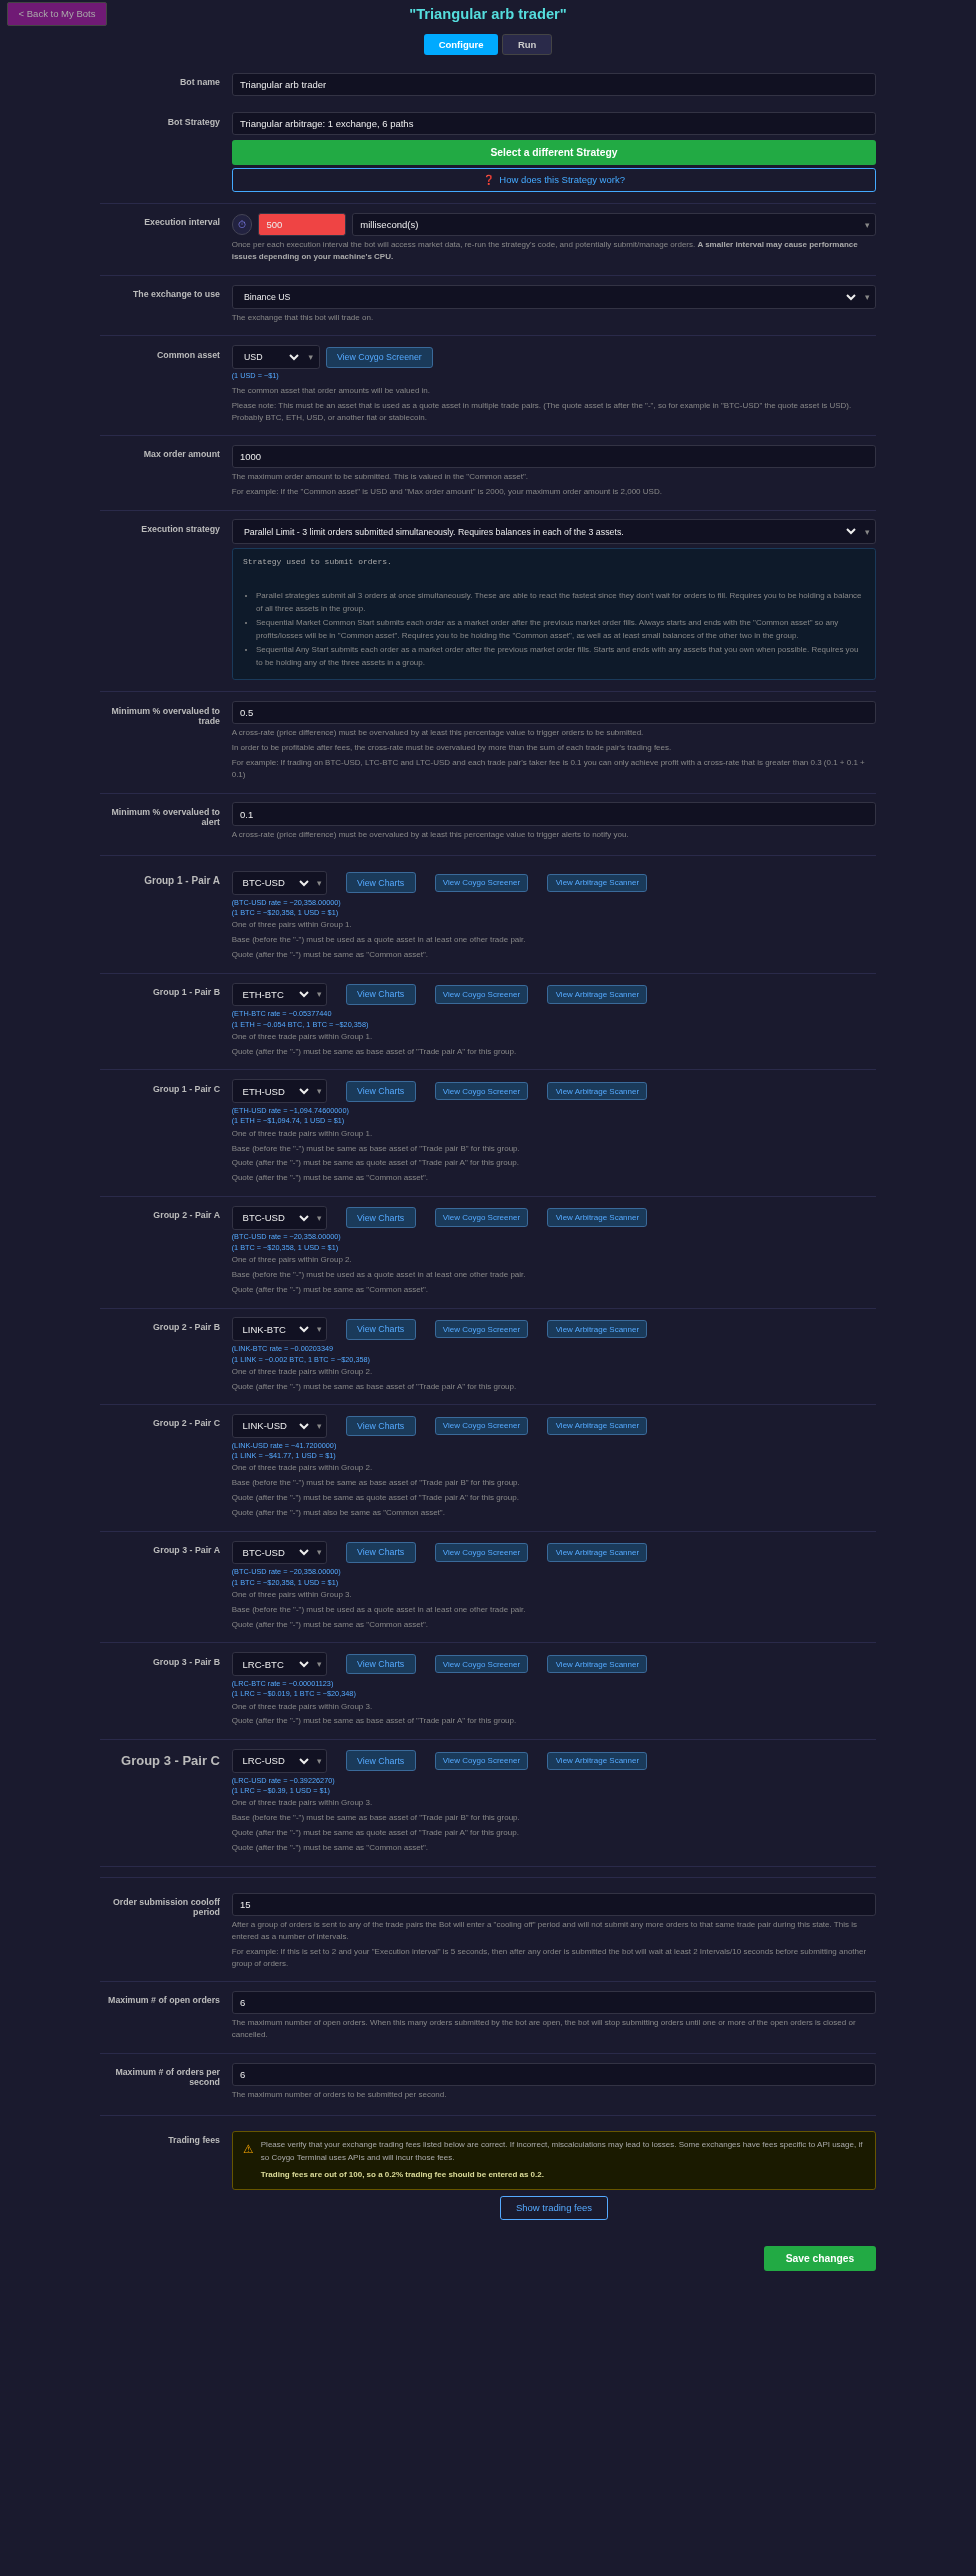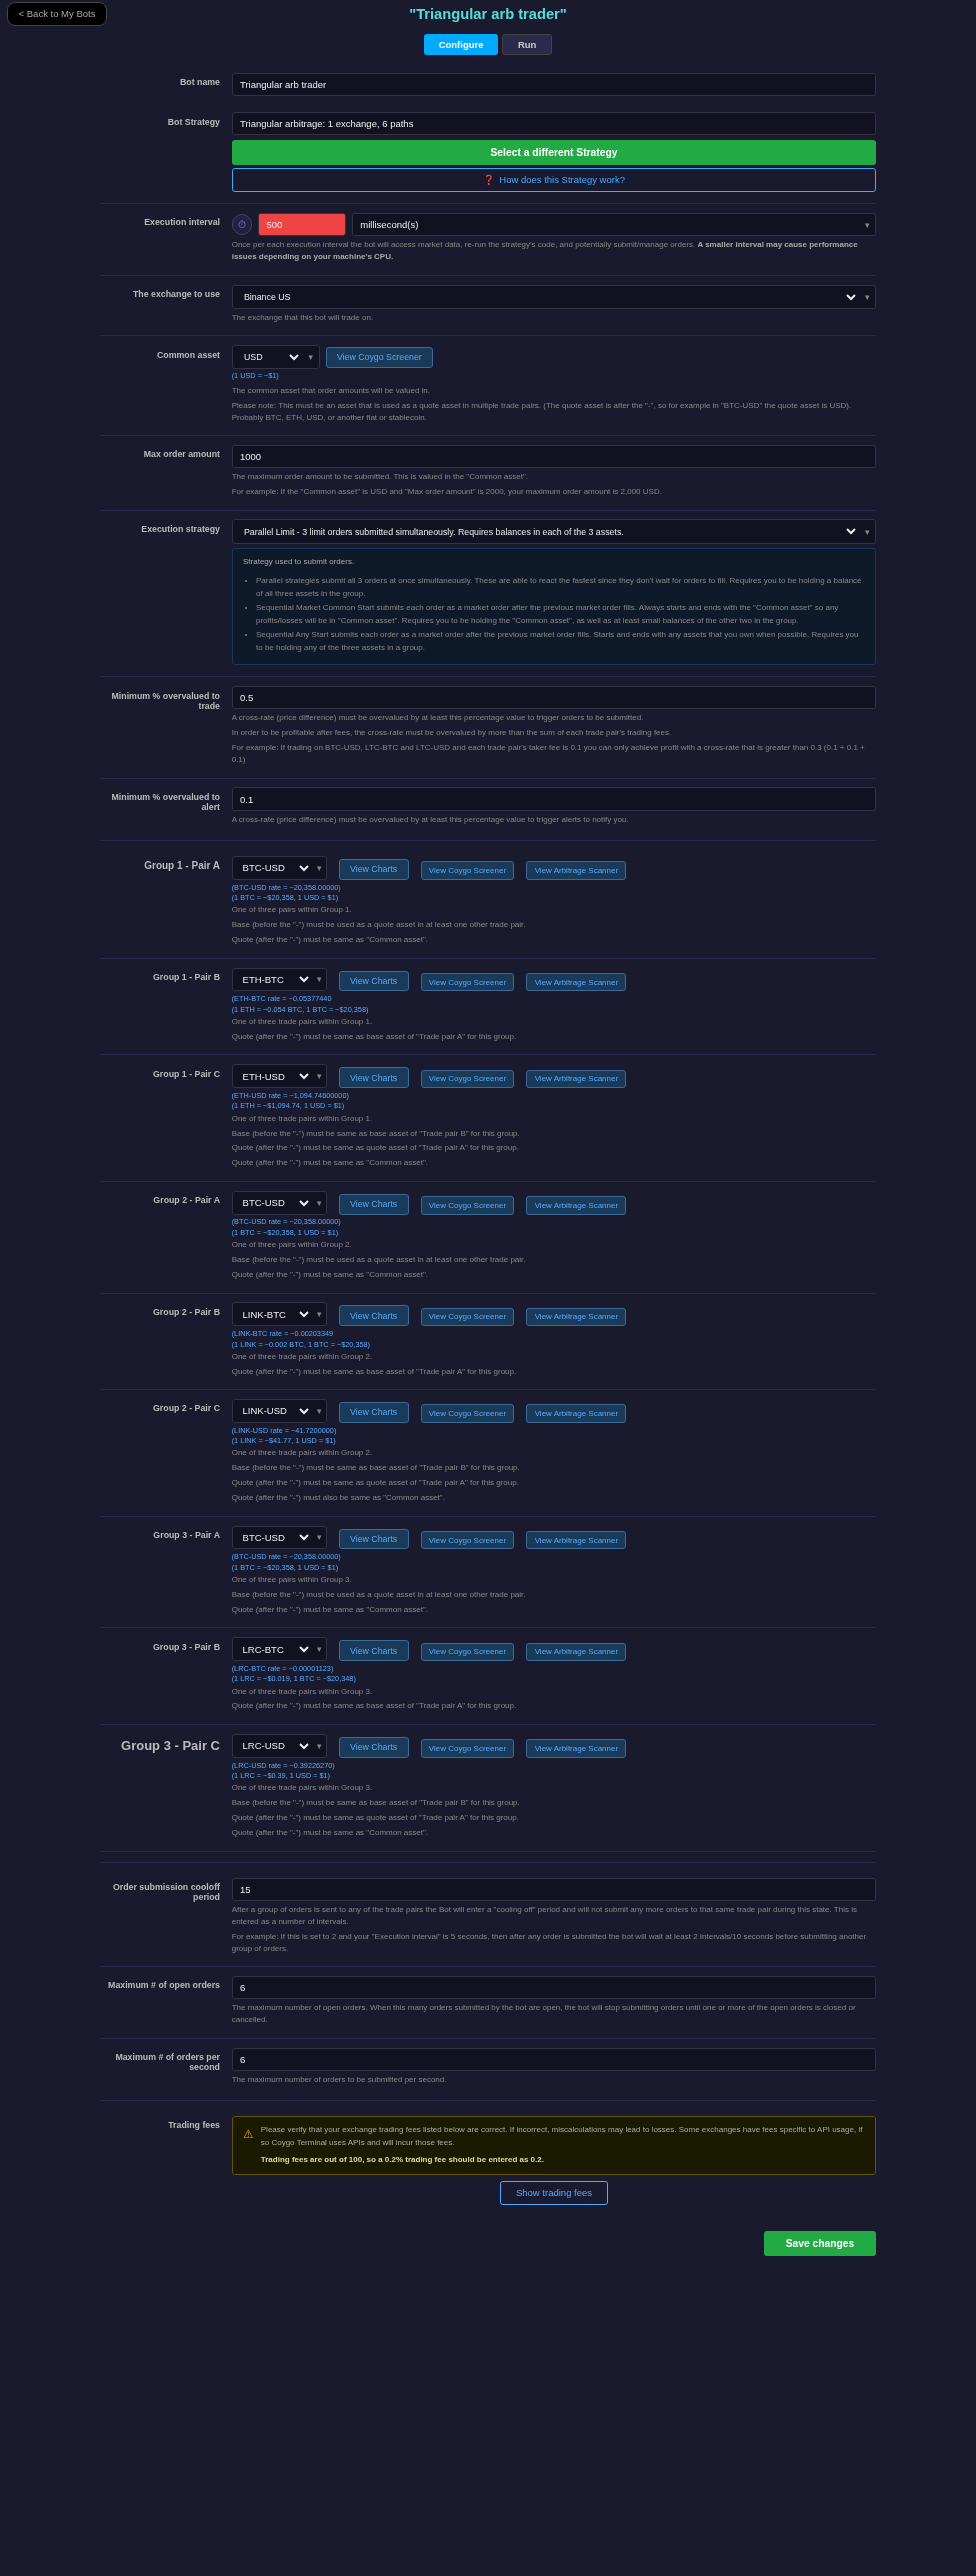--- a/index.html
+++ b/index.html
@@ -14,24 +14,24 @@
       background: #1a1a2e;
       display: flex;
       align-items: center;
       justify-content: center;
       padding: 5.9px 14.7px;
       position: relative;
     }
     .back-btn {
       position: absolute;
       left: 7.3px;
-      background: #000000;
+      background: #701a75;
       color: #aaa;
       border: 0.7px solid #444;
-      border-radius: 8px;
+      border-radius: 2px;
       padding: 5.9px 10.3px;
       font-size: 9.5px;
       cursor: pointer;
     }
     .page-title {
       color: #5dd;
       font-size: 14.7px;
       font-weight: bold;
       text-align: center;
     }
@@ -131,22 +131,22 @@
       cursor: pointer;
       white-space: nowrap;
     }
     .divider {
       border: none;
       border-top: 0.7px solid #2a2a4a;
       margin: 4.4px 0;
     }
     .pair-row {
       display: flex;
-      align-items: flex-end;
-      gap: 12px;
+      align-items: center;
+      gap: 19px;
       margin-bottom: 2.9px;
     }
     .pair-select-wrap {
       display: flex;
       align-items: center;
       background: #111122;
       border: 0.7px solid #334;
       border-radius: 2.9px;
       min-width: 95px;
     }
@@ -411,21 +411,21 @@
   <div class="form-row">
     <div class="label-col">Execution strategy</div>
     <div class="content-col">
       <div class="strategy-select-wrap">
         <select class="strategy-select">
           <option>Parallel Limit - 3 limit orders submitted simultaneously. Requires balances in each of the 3 assets.</option>
         </select>
         <span class="strategy-arrow">▾</span>
       </div>
       <div class="info-box" style="margin-top:4.4px;">
-        <div style="margin-bottom:6px;color:#aaa;">Strategy used to submit orders.</div>
+        <div style="margin-bottom:21px;color:#aaa;font-family:Liberation Mono, monospace;">Strategy used to submit orders.</div>
         <ul class="bullet-list">
           <li>Parallel strategies submit all 3 orders at once simultaneously. These are able to react the fastest since they don't wait for orders to fill. Requires you to be holding a balance of all three assets in the group.</li>
           <li>Sequential Market Common Start submits each order as a market order after the previous market order fills. Always starts and ends with the "Common asset" so any profits/losses will be in "Common asset". Requires you to be holding the "Common asset", as well as at least small balances of the other two in the group.</li>
           <li>Sequential Any Start submits each order as a market order after the previous market order fills. Starts and ends with any assets that you own when possible. Requires you to be holding any of the three assets in a group.</li>
         </ul>
       </div>
     </div>
   </div>
 
   <hr class="divider">

